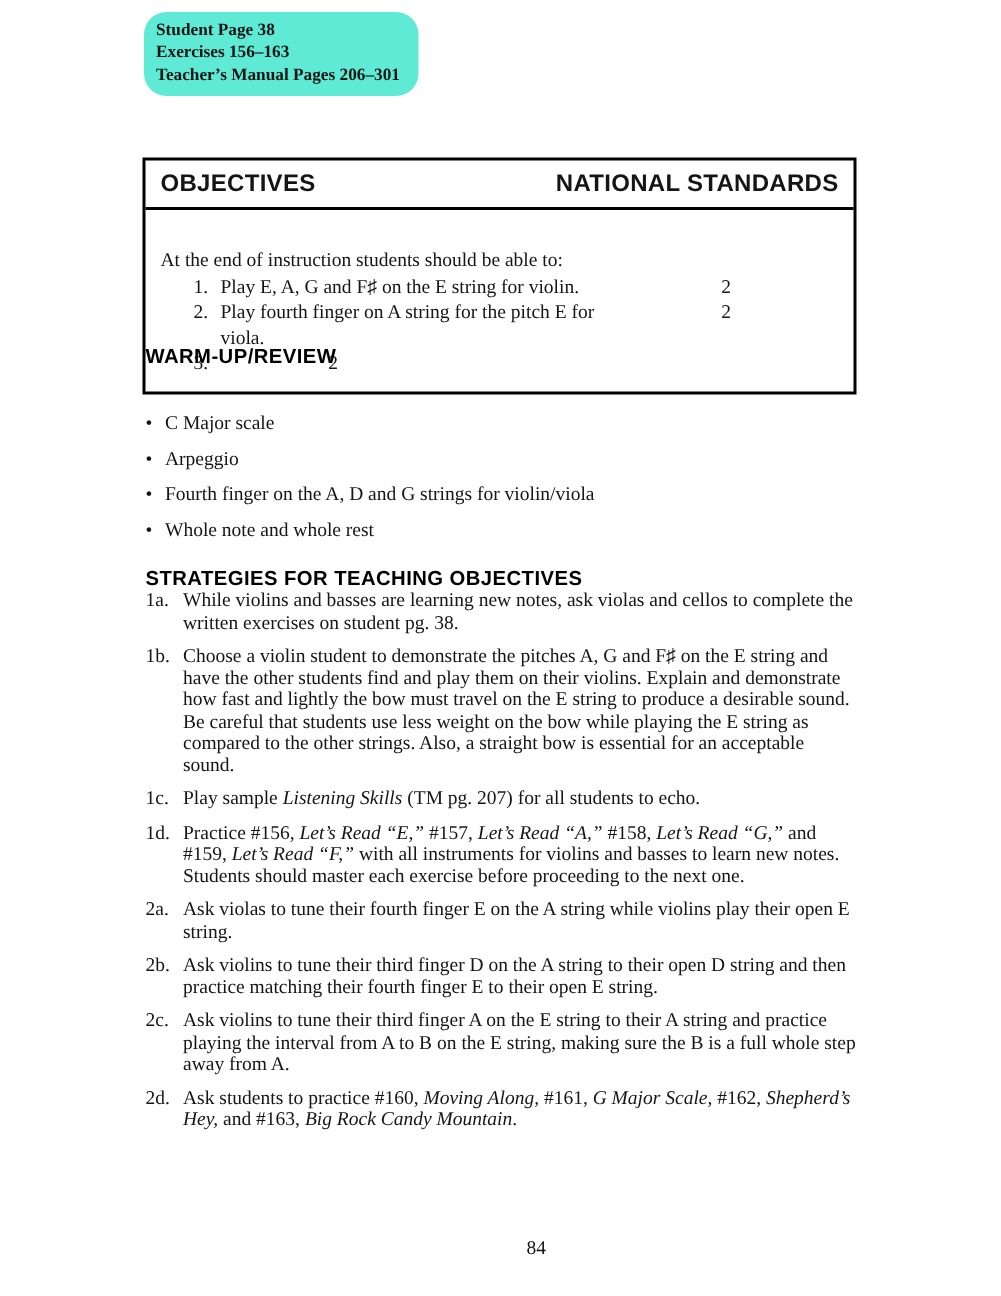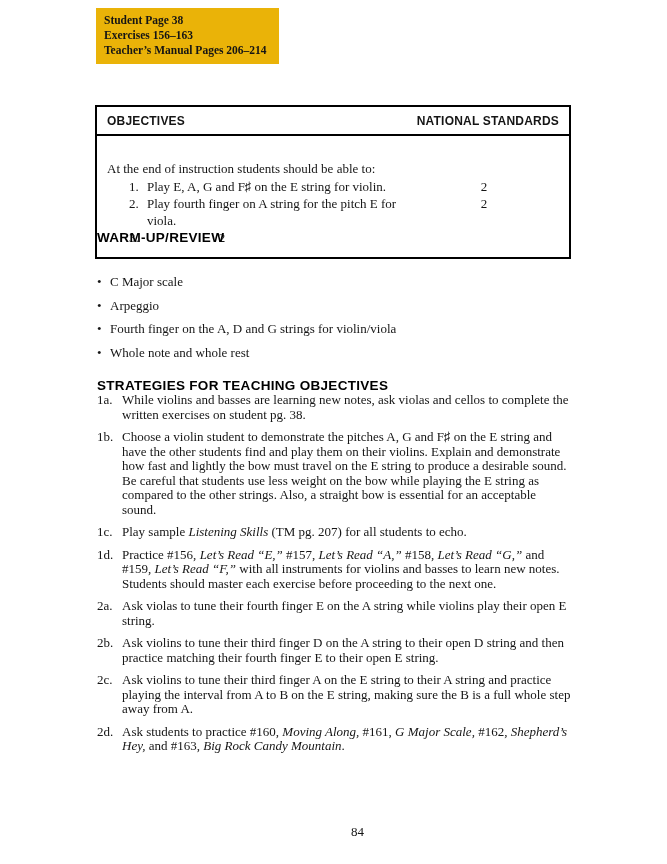--- a/index.html
+++ b/index.html
@@ -4,39 +4,39 @@
 <style>
   * { margin:0; padding:0; box-sizing:border-box; }
   html,body { background:#ffffff; }
   .page {
     position:relative; width:667px; height:864px; margin:0 auto;
     background:#ffffff; color:#151515; overflow:hidden;
     font-family:"Liberation Serif", serif;
   }
   .ref-box {
     position:absolute; left:96px; top:8px; min-width:176px;
-    background:#eab308; padding:5px 12px 6px 8px;
+    background:#5eead4; padding:5px 12px 6px 8px;border-radius:15px;
   }
   .ref-box .ref-line {
     font-weight:bold; font-size:11.5px; line-height:1.3;
     font-family:"Liberation Serif", serif;
   }
   .lesson-title {
     position:absolute; top:67px; left:0; right:0; text-align:center;
     font-family:"Liberation Sans", sans-serif; font-weight:bold;
     font-size:21px; letter-spacing:0.6px; white-space:pre; color:#000;margin-top:48px;
   }
   .obj-box {
     position:absolute; left:95px; top:105px; width:476px;
     border:2px solid #000; background:#fff;
   }
   .obj-head {
     display:flex; justify-content:space-between; align-items:baseline;
     padding:7px 10px 6px 10px; border-bottom:2px solid #000;
-    font-family:"Liberation Sans", sans-serif; font-weight:bold; font-size:12px;
+    font-family:"Liberation Sans", sans-serif; font-weight:bold; font-size:16px;
     letter-spacing:0.2px;
   }
   .obj-body { padding:8px 10px 11px 10px; font-size:13px; line-height:17px; }
   .obj-intro { margin-bottom:1px;margin-top:16px; }
   .obj-row { display:flex; padding-left:22px; }
   .obj-row .num { width:18px; flex:0 0 auto; }
   .obj-row .txt { flex:1 1 auto; }
   .obj-row .std { flex:0 0 150px; text-align:center; }
   .warmup { position:absolute; left:97px; top:230px; width:474px; }
   .sec-heading {
@@ -59,21 +59,21 @@
   }
 </style>
 </head>
 <body>
 
 <div class="page">
 
   <div class="ref-box">
     <div class="ref-line">Student Page 38</div>
     <div class="ref-line">Exercises 156–163</div>
-    <div class="ref-line">Teacher’s Manual Pages 206–214</div>
+    <div class="ref-line">Teacher’s Manual Pages 206–301</div>
   </div>
 
   <div class="lesson-title">UNIT 5  LESSON SEVEN</div>
 
   <div class="obj-box">
     <div class="obj-head">
       <span>OBJECTIVES</span>
       <span>NATIONAL STANDARDS</span>
     </div>
     <div class="obj-body">

